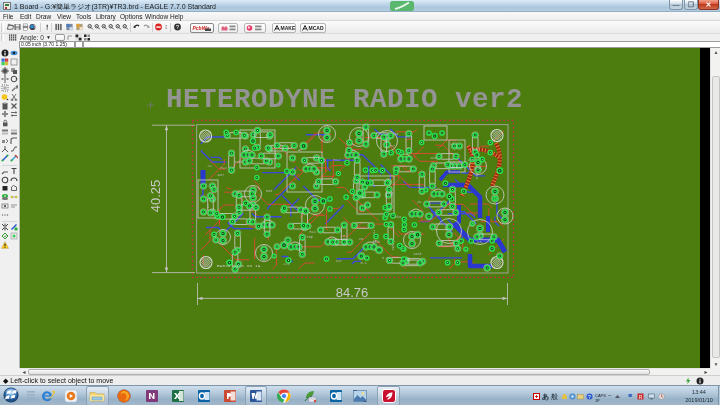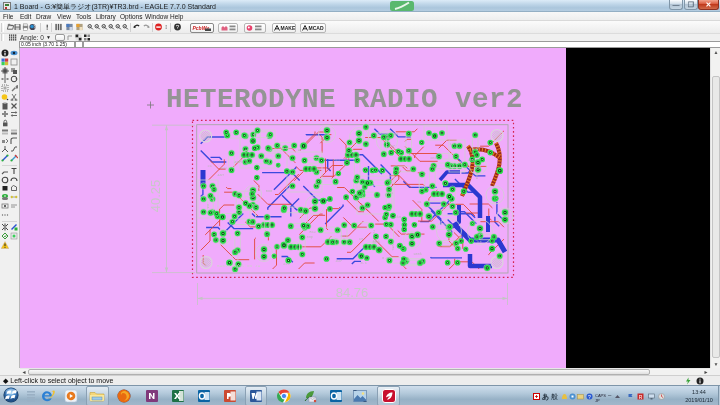--- a/index.html
+++ b/index.html
@@ -31,21 +31,21 @@
 
 #tb2{left:0;top:34px;width:720px;height:8px;background:#f0f0f0;}
 
 #tb3{left:0;top:41px;width:720px;height:7px;background:#f0f0f0;}
 #coordbox{position:absolute;left:19px;top:0px;width:56px;height:7px;background:#fff;border:1px solid #9a9a9a;font-size:5px;color:#222;line-height:5.5px;padding-left:1px;white-space:nowrap;overflow:hidden;}
 #modebox{position:absolute;left:75px;top:0px;width:8px;height:7px;background:#fff;border:1px solid #9a9a9a;}
 #cmdbox{position:absolute;left:83px;top:0px;width:637px;height:7px;background:#fff;border:1px solid #9a9a9a;border-right:none;}
 
 #palette{left:0;top:48px;width:20px;height:320px;background:#f0f0f0;border-right:1px solid #b8b8b8;}
 
-#canvas{left:20px;top:48px;width:546px;height:320px;background:#f0abfc;overflow:hidden;}
+#canvas{left:20px;top:48px;width:680px;height:320px;background:#4d7c0f;overflow:hidden;}
 
 #vscroll{left:710px;top:48px;width:10px;height:320px;background:#f2f2f1;border-left:1px solid #e0e0e0;}
 #vthumb{position:absolute;left:1px;top:28px;width:8px;height:282px;background:#e9e9e8;border:1px solid #c4c4c4;border-radius:2px;}
 .varrow{position:absolute;left:1px;width:8px;font-size:5px;color:#555;text-align:center;}
 #hscroll{left:20px;top:368px;width:690px;height:7px;background:#f2f2f1;border-top:1px solid #e6e6e6;}
 #hthumb{position:absolute;left:8px;top:0px;width:622px;height:6px;background:linear-gradient(#fafafa,#e0e0e0);border:1px solid #b0b0b0;border-radius:2px;}
 #hlarrow{position:absolute;left:0px;top:0px;width:8px;height:7px;font-size:5px;color:#444;text-align:center;line-height:7px;}
 #hrarrow{position:absolute;left:682px;top:0px;width:8px;height:7px;font-size:5px;color:#444;text-align:center;line-height:7px;}
 #hscorner{left:0px;top:368px;width:20px;height:7px;background:#f0f0f0;}
 #vscorner{left:710px;top:368px;width:10px;height:7px;background:#f0f0f0;}

